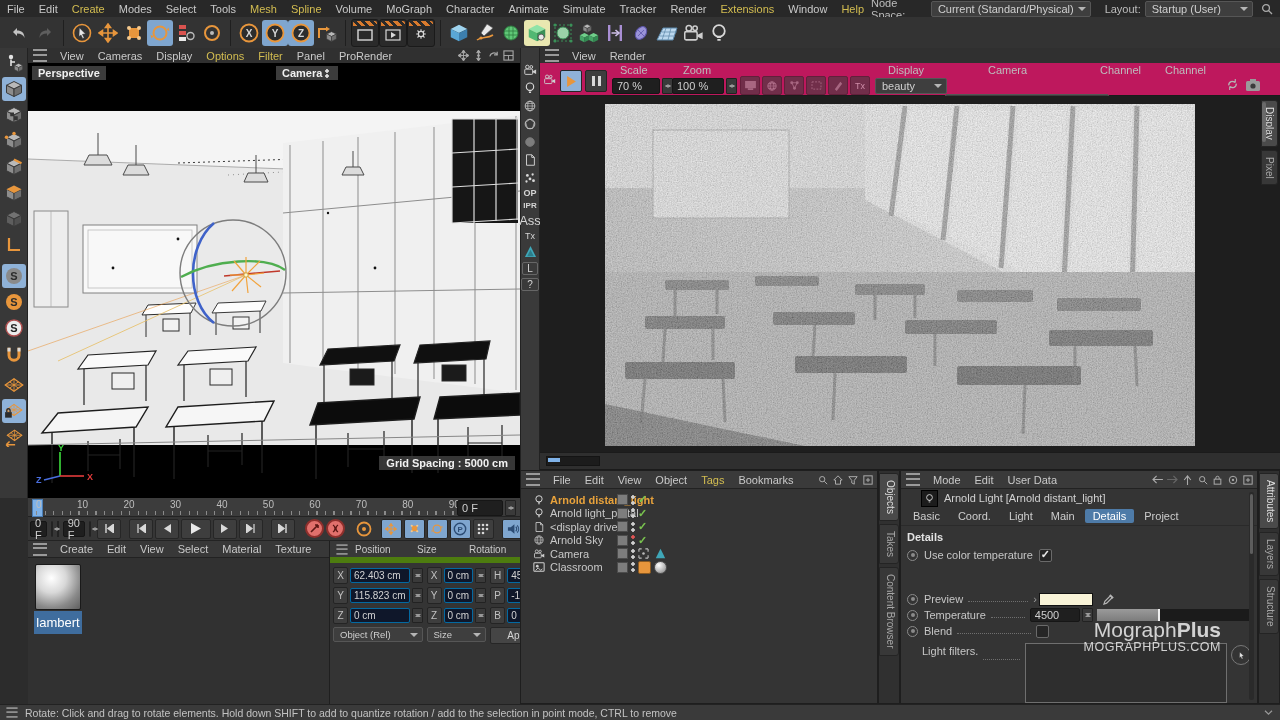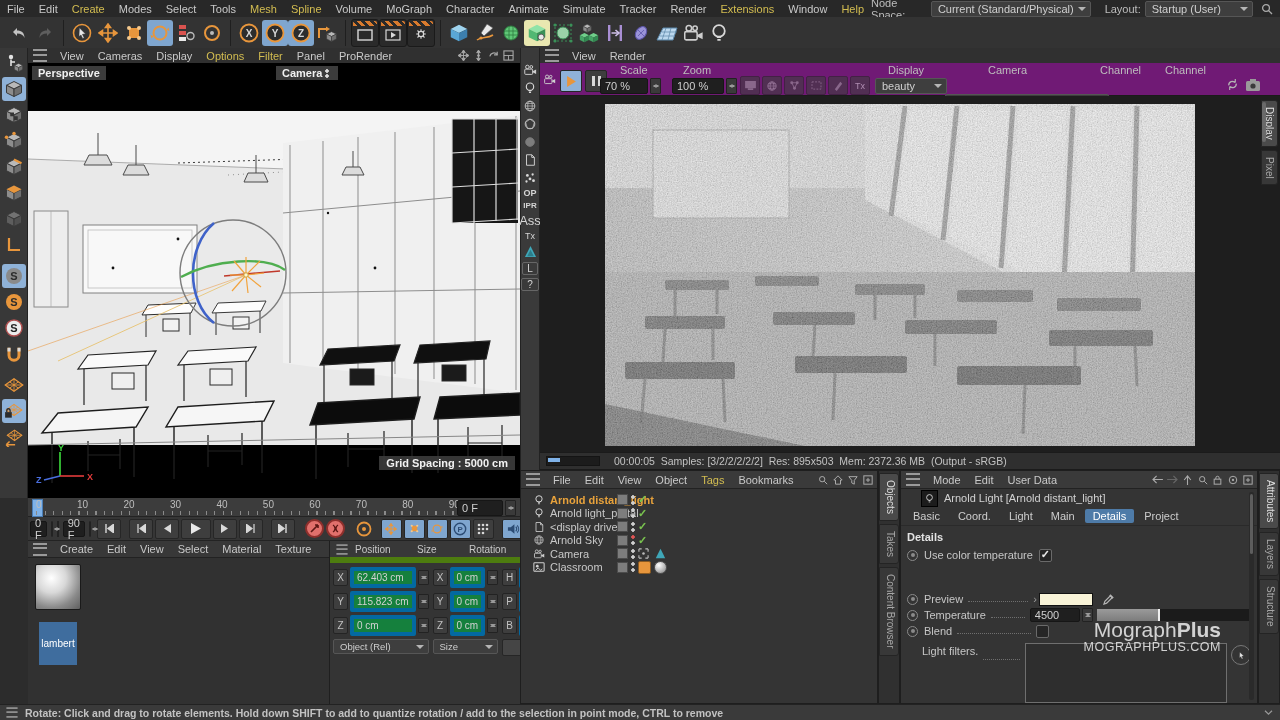--- a/index.html
+++ b/index.html
@@ -47,21 +47,21 @@
      radial-gradient(circle 1.5px at 2px 8px,#cfcfcf 1.5px,transparent 2px);}
   .chk{color:#79c24f;font-weight:bold;font-size:11px;}
   .tag{width:11px;height:11px;border-radius:2px;}
   .tabbtn{padding:1px 8px;border-radius:2px;margin-right:2px;color:#cdcdcd;}
   .tabbtn.on{background:#4e7ba8;color:#fff;}
   .iconbtn{width:15px;height:15px;display:flex;align-items:center;justify-content:center;flex:none;}
   svg{display:block;}
   .tick{position:relative;color:#bdbdbd;font-size:10px;}
   .coordlabel{width:13px;height:15px;background:#3e3e3e;border:1px solid #242424;display:flex;align-items:center;
       justify-content:center;color:#c2c2c2;border-radius:2px;flex:none;}
-  .cfield{flex:1;background:#15803d;border:4px solid #0369a1;border-radius:2px;height:13px;display:flex;
+  .cfield{flex:1;background:#0f172a;border:1px solid #0369a1;border-radius:2px;height:13px;display:flex;
       align-items:center;padding:0 3px;margin-left:2px;color:#d2d2d2;overflow:hidden;white-space:nowrap;}
   .transbtn{width:22px;height:18px;background:#3e3e3e;border:1px solid #262626;border-radius:2px;display:flex;
       align-items:center;justify-content:center;color:#d9d9d9;font-size:10px;flex:none;}
   .transbtn.blue{background:#7fa6cf;color:#15355a;}
   .reccirc{width:15px;height:15px;border-radius:50%;background:#e1706c;border:2px solid #8e2f2c;display:flex;
       align-items:center;justify-content:center;flex:none;}
   .watermark{color:#e4e4e4;opacity:.9;text-align:right;line-height:1.05;}
 </style>
 </head>
 <body>
@@ -665,41 +665,41 @@
   <span style="font-size:10px;color:#d5d5d5;border:1px solid #666;padding:0 4px;border-radius:2px;">L</span>
   <span style="font-size:10px;color:#d5d5d5;border:1px solid #666;padding:0 5px;border-radius:2px;">?</span>
 </div>
 
 <div class="abs row" style="left:540px;top:48px;width:740px;height:15px;background:#303030;border-bottom:1px solid #1b1b1b;">
   <span class="hamb"></span>
   <span class="mi menutext">View</span>
   <span class="mi menutext">Render</span>
 </div>
 
-<div class="abs" style="left:540px;top:63px;width:740px;height:33px;background:#701a75;border-bottom:1px solid #1b1b1b;box-sizing:border-box;">
+<div class="abs" style="left:540px;top:63px;width:740px;height:33px;background:#be185d;border-bottom:1px solid #1b1b1b;box-sizing:border-box;">
   <span class="iconbtn abs" style="left:2px;top:9px;">
       <svg width="13" height="13" viewBox="0 0 16 16">
         <use href="#i-movcam" width="16" height="16"></use>
       </svg>
     </span>
   <div class="abs row" style="left:20px;top:7px;gap:3px;">
     <span class="transbtn blue" style="width:20px;height:20px;background:#8fb2d8;">
         <svg width="11" height="11" viewBox="0 0 10 10">
           <path d="M1 0 L9 5 L1 10 Z" fill="#e8963c"></path>
         </svg>
       </span>
     <span class="transbtn" style="width:20px;height:20px;">
         <svg width="9" height="10" viewBox="0 0 9 10">
           <rect x="0" y="0" width="3" height="10" fill="#d9d9d9"></rect>
           <rect x="6" y="0" width="3" height="10" fill="#d9d9d9"></rect>
         </svg>
       </span>
   </div>
   <span class="abs" style="left:80px;top:1px;color:#bdbdbd;">Scale</span>
-  <div class="abs row" style="left:60px;top:15px;">
+  <div class="abs row" style="left:72px;top:15px;">
     <div class="field" style="width:38px;">
         <span>70 %</span>
       </div>
     <span class="stepper"></span>
   </div>
   <span class="abs" style="left:143px;top:1px;color:#bdbdbd;">Zoom</span>
   <div class="abs row" style="left:132px;top:15px;">
     <div class="field" style="width:42px;">
         <span>100 %</span>
       </div>
@@ -841,21 +841,20 @@
     <span class="vtab on">Display</span>
     <span class="vtab">Pixel</span>
   </div>
   <div class="abs" style="right:14px;top:6px;width:4px;height:40px;background:#6a6a6a;border-radius:2px;"></div>
 </div>
 
 <div class="abs row" style="left:540px;top:452px;width:740px;height:18px;background:#2f2f2f;border-top:1px solid #1b1b1b;border-bottom:1px solid #1b1b1b;box-sizing:border-box;">
   <div style="margin-left:6px;width:52px;height:8px;background:#1c1c1c;border:1px solid #141414;position:relative;">
     <div style="position:absolute;left:1px;top:1px;width:12px;height:4px;background:#7fb2e8;"></div>
   </div>
-  <span style="margin-left:14px;color:#c2c2c2;font-size:10.5px;white-space:pre;">00:00:05  Samples: [3/2/2/2/2/2]  Res: 895x503  Mem: 2372.36 MB  (Output - sRGB)</span>
 </div>
 
 <div class="abs" style="left:28px;top:498px;width:492px;height:19px;background:#3c3c3c;border-bottom:1px solid #232323;box-sizing:border-box;">
   <div style="position:absolute;left:4px;top:1px;width:9px;height:16px;background:#7fb2e8;border:1px solid #4a7db5;"></div>
   <div class="row" style="position:absolute;left:8px;top:1px;width:424px;justify-content:space-between;">
     <span class="tick">0</span>
     <span class="tick">10</span>
     <span class="tick">20</span>
     <span class="tick">30</span>
     <span class="tick">40</span>
@@ -996,21 +995,21 @@
     <span class="mi menutext">Edit</span>
     <span class="mi menutext">View</span>
     <span class="mi menutext">Select</span>
     <span class="mi menutext">Material</span>
     <span class="mi menutext">Texture</span>
   </div>
   <div style="padding:6px;">
     <div style="width:48px;text-align:center;">
       <div style="width:44px;height:44px;margin:0 auto;border:1px solid #1a1a1a;background:
         radial-gradient(circle at 35% 30%, #ffffff 0%, #d8d8d8 35%, #8a8a8a 70%, #5f5f5f 100%);border-radius:2px;"></div>
-      <div style="margin-top:12px;background:#3f6d9e;color:#fff;font-size:10px;padding:16px 2px;display:inline-block;">lambert</div>
+      <div style="margin-top:1px;background:#3f6d9e;color:#fff;font-size:13px;padding:4px 2px;display:inline-block;">lambert</div>
     </div>
   </div>
 </div>
 
 <div class="abs" style="left:330px;top:541px;width:190px;height:163px;background:#343434;box-sizing:border-box;font-size:10px;">
   <div class="row" style="height:16px;background:#383838;border-bottom:6px solid #4d7c0f;">
     <span class="hamb" style="transform:scale(.8);"></span>
     <span style="width:62px;color:#c9c9c9;">Position</span>
     <span style="width:52px;color:#c9c9c9;">Size</span>
     <span style="color:#c9c9c9;">Rotation</span>
@@ -1335,21 +1334,21 @@
 <div class="abs" style="left:1258px;top:470px;width:22px;height:234px;background:#303030;border:1px solid #1e1e1e;box-sizing:border-box;display:flex;flex-direction:column;padding-top:2px;">
   <span class="vtab on">Attributes</span>
   <span class="vtab">Layers</span>
   <span class="vtab">Structure</span>
 </div>
 
 <div class="abs" style="left:1249px;top:492px;width:5px;height:208px;background:#2a2a2a;border-radius:2px;">
   <div style="position:absolute;left:1px;top:2px;width:3px;height:60px;background:#5d5d5d;border-radius:2px;"></div>
 </div>
 
-<div class="abs row" style="left:0;top:704px;width:1280px;height:16px;background:#3a3a3a;border-top:1px solid #222;box-sizing:border-box;font-weight:bold;">
+<div class="abs row" style="left:0;top:704px;width:1280px;height:16px;background:#3a3a3a;border-top:1px solid #222;box-sizing:border-box;">
   <span class="hamb" style="transform:scale(.8);"></span>
   <span style="color:#c2c2c2;font-size:10.5px;white-space:nowrap;">Rotate: Click and drag to rotate elements. Hold down SHIFT to add to quantize rotation / add to the selection in point mode, CTRL to remove</span>
   <div style="flex:1"></div>
   <span class="iconbtn" style="margin-right:4px;">
       <svg width="9" height="7" viewBox="0 0 10 8">
         <path d="M1 2 L5 6 L9 2" fill="none" stroke="#999" stroke-width="1.4"></path>
       </svg>
     </span>
 </div>
 

